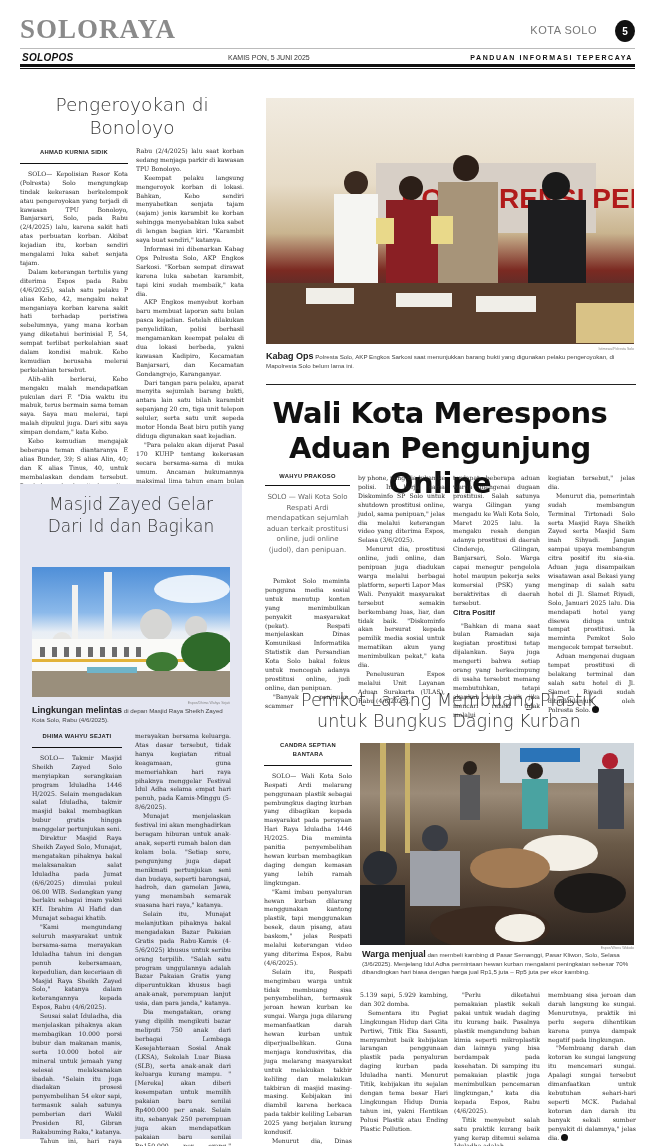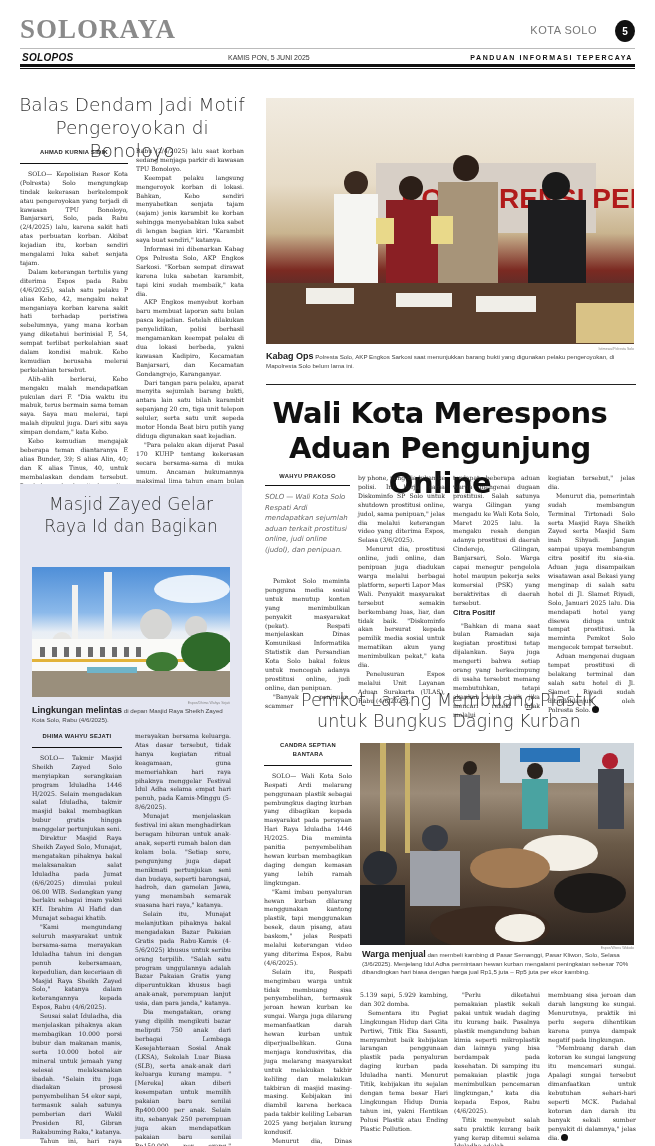--- a/index.html
+++ b/index.html
@@ -39,21 +39,20 @@
 <div class="abs section">KOTA SOLO</div>
 <div class="abs pagenum">5</div>
 <div class="abs hr1"></div>
 <div class="abs logo">SOLOPOS</div>
 <div class="abs date">KAMIS PON, 5 JUNI 2025</div>
 <div class="abs tagline">PANDUAN INFORMASI TEPERCAYA</div>
 <div class="abs hr2"></div>
 <div class="abs hr3"></div>
 
 <div class="abs h-light" style="left:18px;top:93px;width:228px;font-size:18.5px;line-height:23px;">
-  <div>Balas Dendam Jadi Motif</div>
   <div>Pengeroyokan di Bonoloyo</div>
 </div>
 <div class="abs col" style="left:20px;top:148px;width:108px;">
   <div class="byline">AHMAD KURNIA SIDIK</div>
   <div class="byrule"></div>
   <p>SOLO— Kepolisian Resor Kota (Polresta) Solo mengungkap tindak kekerasan berkelompok atau pengeroyokan yang terjadi di kawasan TPU Bonoloyo, Banjarsari, Solo, pada Rabu (2/4/2025) lalu, karena sakit hati atas perbuatan korban. Akibat kejadian itu, korban sendiri mengalami luka sabet senjata tajam.</p>
   <p>Dalam keterangan tertulis yang diterima Espos pada Rabu (4/6/2025), salah satu pelaku P alias Kebo, 42, mengaku nekat menganiaya korban karena sakit hati terhadap peristiwa sebelumnya, yang mana korban yang diketahui berinisial F, 54, sempat terlibat perkelahian saat dalam kondisi mabuk. Kebo kemudian berusaha melerai perkelahian tersebut.</p>
   <p>Alih-alih berlerai, Kebo mengaku malah mendapatkan pukulan dari F. "Dia waktu itu mabuk, terus bermain sama teman saya. Saya mau melerai, tapi malah dipukul juga. Dari situ saya simpan dendam," kata Kebo.</p>
   <p>Kebo kemudian mengajak beberapa teman diantaranya E alias Bunder, 39; S alias Alin, 40; dan K alias Tinus, 40, untuk membalaskan dendam tersebut. Pembalasan dendam itu kemudian dilakukan</p>
 </div>
@@ -93,21 +92,21 @@
 </div>
 <div class="abs rule" style="left:266px;top:384px;width:370px;"></div>
 
 <div class="abs" style="left:256px;top:396px;width:368px;text-align:center;font-family:'DejaVu Sans',sans-serif;font-weight:bold;font-size:29px;line-height:35px;color:#111;letter-spacing:-.5px;">
   <div>Wali Kota Merespons</div>
   <div>Aduan Pengunjung Online</div>
 </div>
 <div class="abs" style="left:265px;top:473px;width:85px;">
   <div class="byline">WAHYU PRAKOSO</div>
   <div class="byrule"></div>
-  <div style="font-family:'DejaVu Sans',sans-serif;font-size:7px;line-height:10.5px;color:#666;text-align:left;height:85px;font-style:italic;">SOLO — Wali Kota Solo Respati Ardi mendapatkan sejumlah aduan terkait prostitusi online, judi online (judol), dan penipuan.</div>
+  <div style="font-family:'DejaVu Sans',sans-serif;font-size:7px;line-height:10.5px;color:#666;text-align:center;height:85px;">SOLO — Wali Kota Solo Respati Ardi mendapatkan sejumlah aduan terkait prostitusi online, judi online (judol), dan penipuan.</div>
   <div class="col">
     <p>Pemkot Solo meminta pengguna media sosial untuk menutup konten yang menimbulkan penyakit masyarakat (pekat). Respati menjelaskan Dinas Komunikasi Informatika Statistik dan Persandian Kota Solo bakal fokus untuk mencegah adanya prostitusi online, judi online, dan penipuan.</p>
     <p>"Banyak penipuan, scammer</p>
   </div>
 </div>
 <div class="abs col" style="left:358px;top:474px;width:87px;">
   <p style="text-indent:0">by phone, yang diadukan ke polisi. Ini kerja sama Diskominfo SP Solo untuk shutdown prostitusi online, judol, sama penipuan," jelas dia melalui keterangan video yang diterima Espos, Selasa (3/6/2025).</p>
   <p>Menurut dia, prostitusi online, judi online, dan penipuan juga diadukan warga melalui berbagai platform, seperti Lapor Mas Wali. Penyakit masyarakat tersebut semakin berkembang luas, liar, dan tidak baik. "Diskominfo akan bersurat kepada pemilik media sosial untuk mematikan akun yang menimbulkan pekat," kata dia.</p>
   <p>Penelusuran Espos melalui Unit Layanan Aduan Surakarta (ULAS), Rabu (4/6/2025),</p>
 </div>
@@ -118,21 +117,21 @@
 </div>
 <div class="abs col" style="left:548px;top:474px;width:87px;">
   <p style="text-indent:0">kegiatan tersebut," jelas dia.</p>
   <p>Menurut dia, pemerintah sudah membangun Terminal Tirtonadi Solo serta Masjid Raya Sheikh Zayed serta Masjid Sam inah Sihyadi. Jangan sampai upaya membangun citra positif itu sia-sia. Aduan juga disampaikan wisatawan asal Bekasi yang menginap di salah satu hotel di Jl. Slamet Riyadi, Solo, Januari 2025 lalu. Dia mendapati hotel yang disewa diduga untuk tempat prostitusi. Ia meminta Pemkot Solo mengecek tempat tersebut.</p>
   <p><span>Aduan mengenai dugaan tempat prostitusi di belakang terminal dan salah satu hotel di Jl. Slamet Riyadi sudah ditindaklanjuti oleh Polresta Solo.</span> <span class="endmark"></span></p>
 </div>
 
 <div class="abs sidebox"></div>
 <div class="abs h-light" style="left:20px;top:494px;width:222px;font-size:17px;line-height:21.5px;">
   <div>Masjid Zayed Gelar</div>
-  <div>Raya Id dan Bagikan</div>
+  <div>Dari Id dan Bagikan</div>
 </div>
 <div class="abs photo2">
   <svg width="198" height="130" viewBox="0 0 198 130">
     <ellipse cx="160" cy="22" rx="38" ry="14" fill="#fff" opacity=".85"></ellipse>
     <rect x="72" y="5" width="8" height="80" fill="#f2f2f0"></rect>
     <rect x="40" y="18" width="6" height="70" fill="#f2f2f0"></rect>
     <circle cx="124" cy="58" r="16" fill="#d6d6d4"></circle>
     <circle cx="164" cy="60" r="11" fill="#d6d6d4"></circle>
     <circle cx="30" cy="75" r="10" fill="#e6e6e4"></circle>
     <rect x="0" y="72" width="198" height="32" fill="#fafaf8"></rect>

